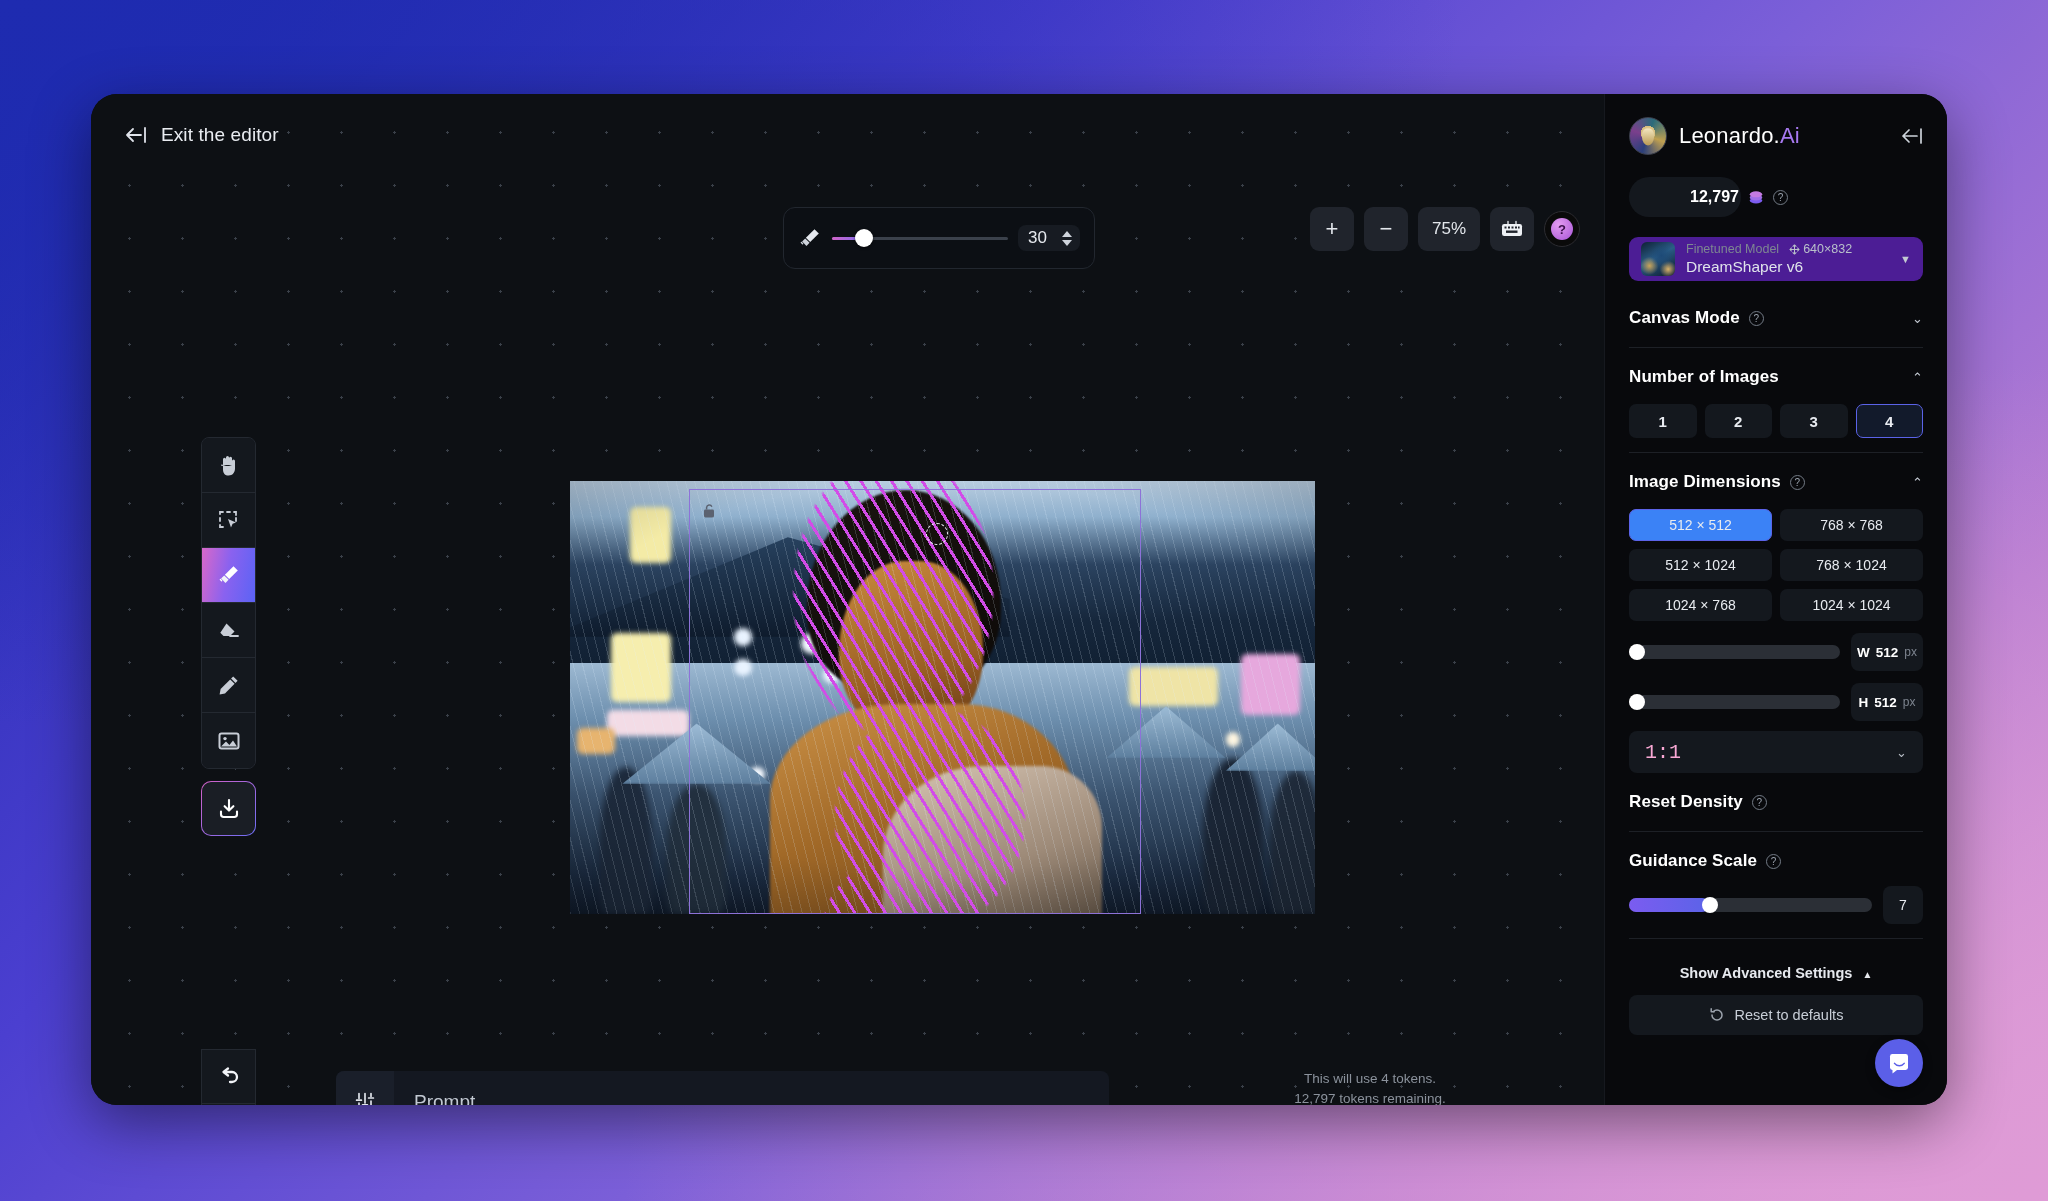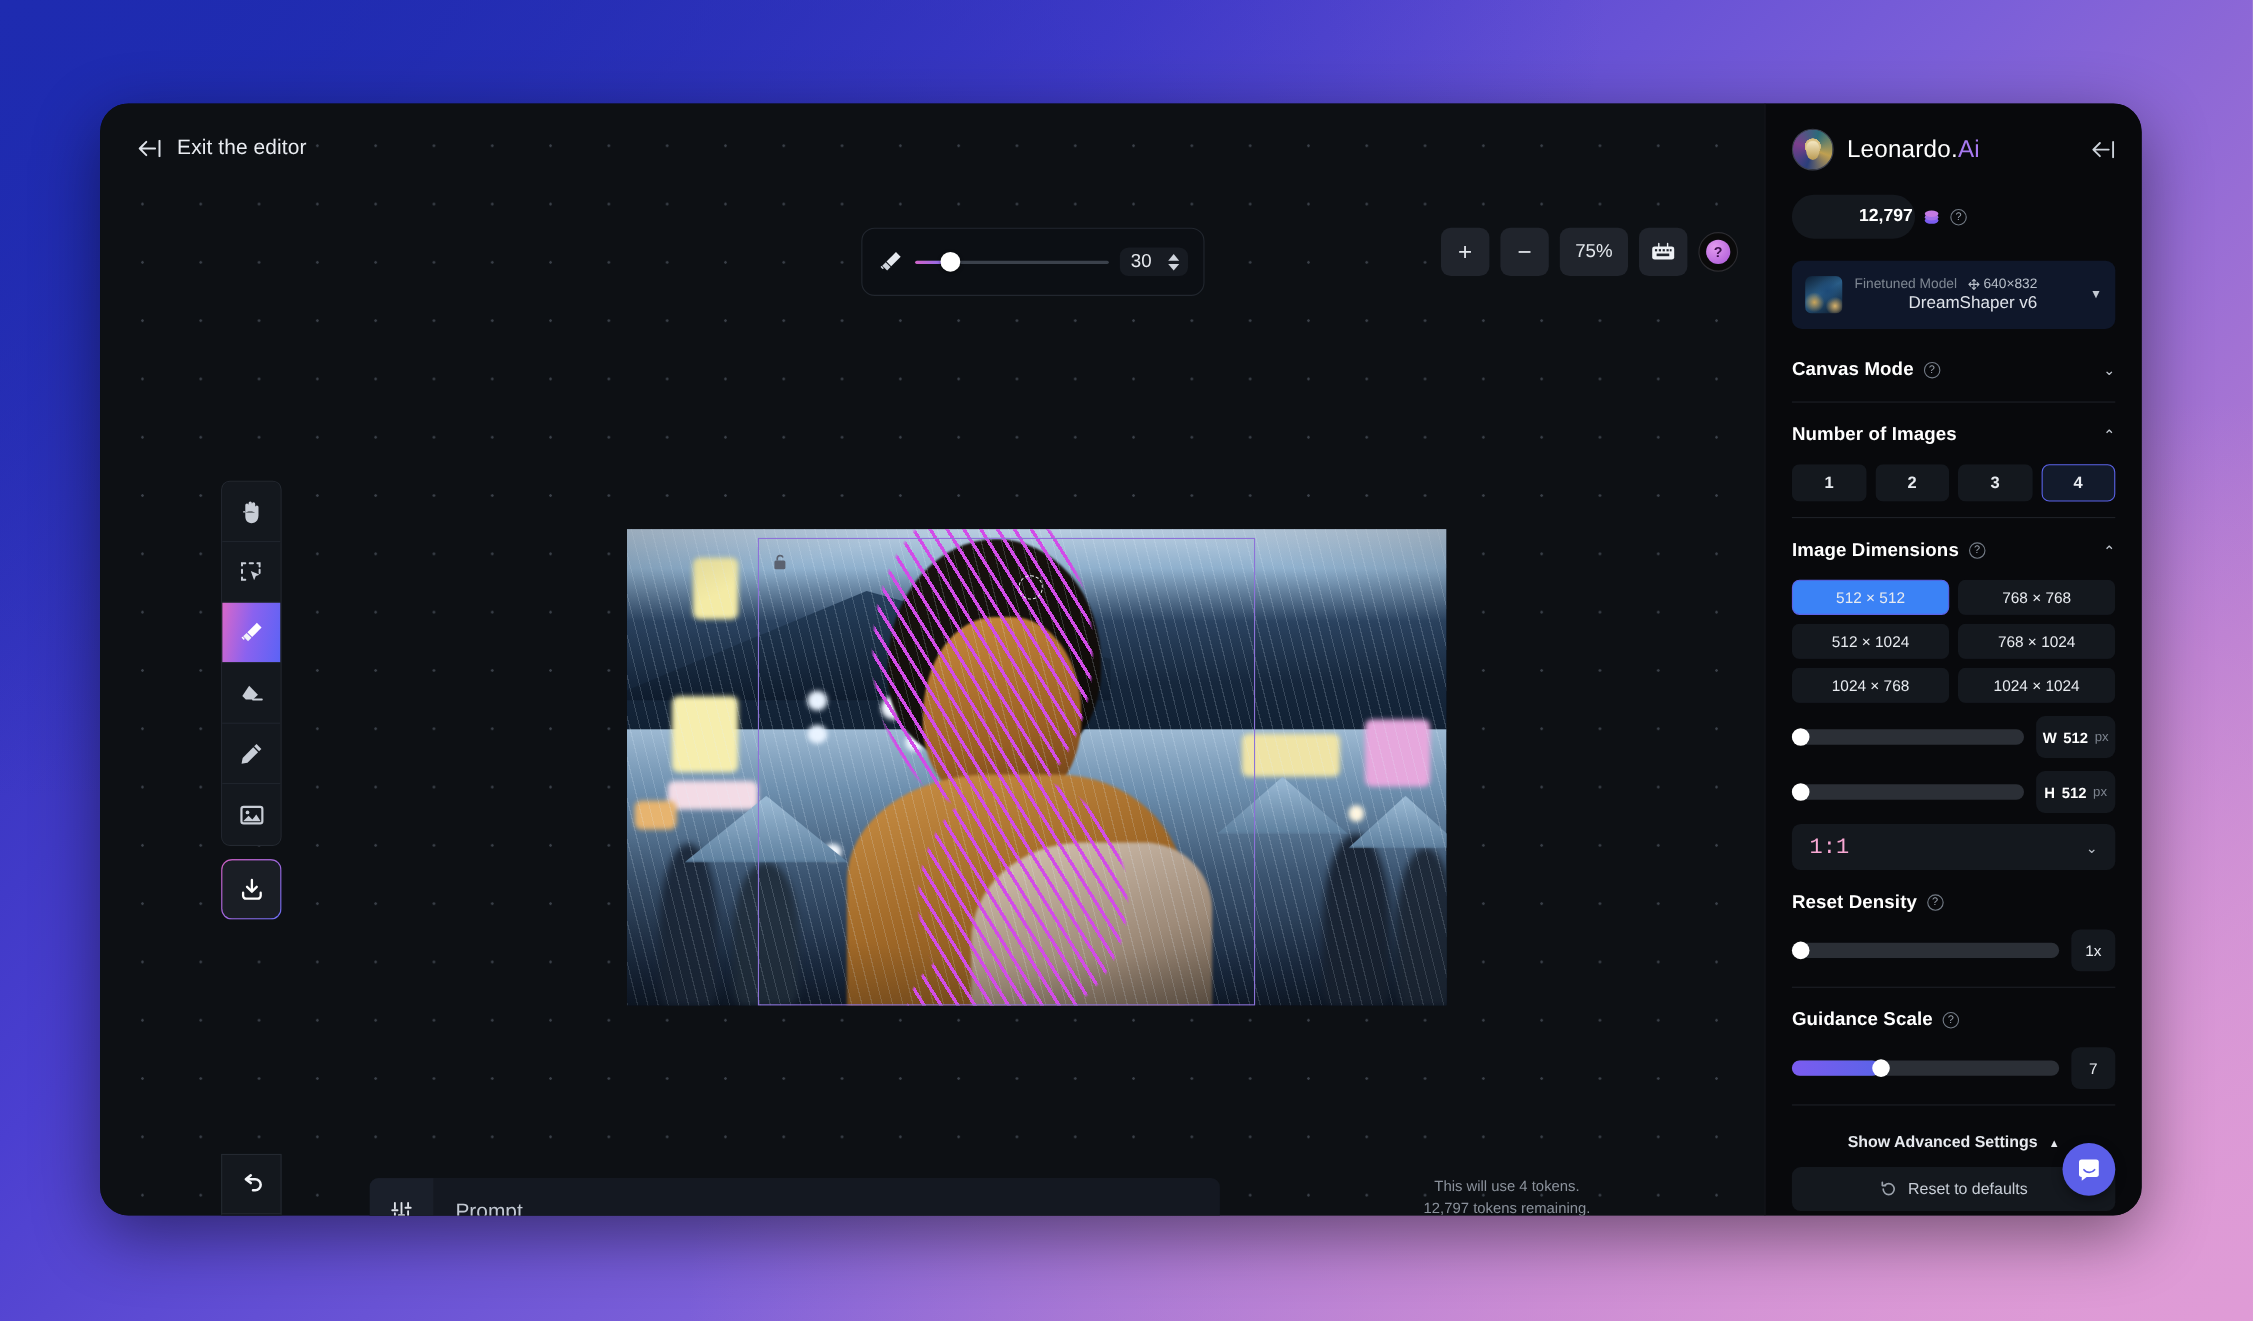--- a/index.html
+++ b/index.html
@@ -288,23 +288,23 @@
   #collapse-panel { margin-left: auto; cursor: pointer; }
 
   #credits-pill {
     margin: 22px 0 0 24px; height: 40px; width: 112px;
     background: #14181e; border-radius: 20px;
     display: flex; align-items: center; gap: 8px; padding: 0 13px;
   }
   #credits-pill .num { color:#fff; font-size: 16px; font-weight: bold; margin-left: 48px; }
 
   #model-card {
-    margin: 20px 24px 0 24px; height: 62px; background: #0f172a;
+    margin: 20px 24px 0 24px; height: 44px; background: #4c1d95;
     border-radius: 9px; display: flex; align-items: center; gap: 11px;
-    padding: 0 12px; cursor: pointer; text-align: right;
+    padding: 0 12px; cursor: pointer;
   }
   #model-thumb {
     width: 34px; height: 34px; border-radius: 6px; flex: none;
     background:
       radial-gradient(circle at 60% 40%, #1d4a77 0%, rgba(0,0,0,0) 40%),
       radial-gradient(circle at 25% 70%, #c9a55a 0%, rgba(0,0,0,0) 26%),
       radial-gradient(circle at 80% 80%, #d8b26a 0%, rgba(0,0,0,0) 22%),
       linear-gradient(150deg,#0e1f33,#2a5d87 45%,#0b1626);
   }
   #model-meta { display:flex; align-items:center; gap: 10px; }
@@ -708,27 +708,20 @@
 
     <div id="ratio-select">
       <span class="v">1:1</span>
       <span class="chev">⌄</span>
     </div>
 
     <div class="sec-row" style="margin-top:14px">
       <span class="sec-title">Reset Density</span>
       <span class="qmark">?</span>
     </div>
-    <div class="rd-row">
-      <div class="rd-slider">
-        <div class="track"></div>
-        <div class="knob" style="left:0"></div>
-      </div>
-      <div class="rd-box">1x</div>
-    </div>
     <div class="divider"></div>
 
     <div class="sec-row">
       <span class="sec-title">Guidance Scale</span>
       <span class="qmark">?</span>
     </div>
     <div class="rd-row">
       <div class="rd-slider">
         <div class="track"></div>
         <div class="fill" style="width:33%"></div>

